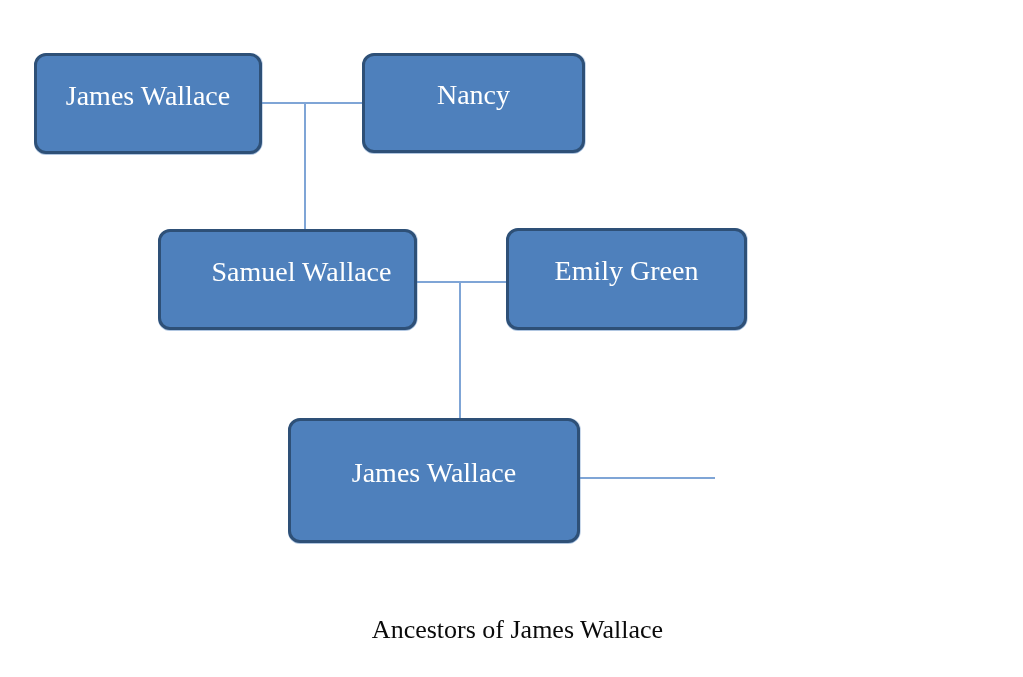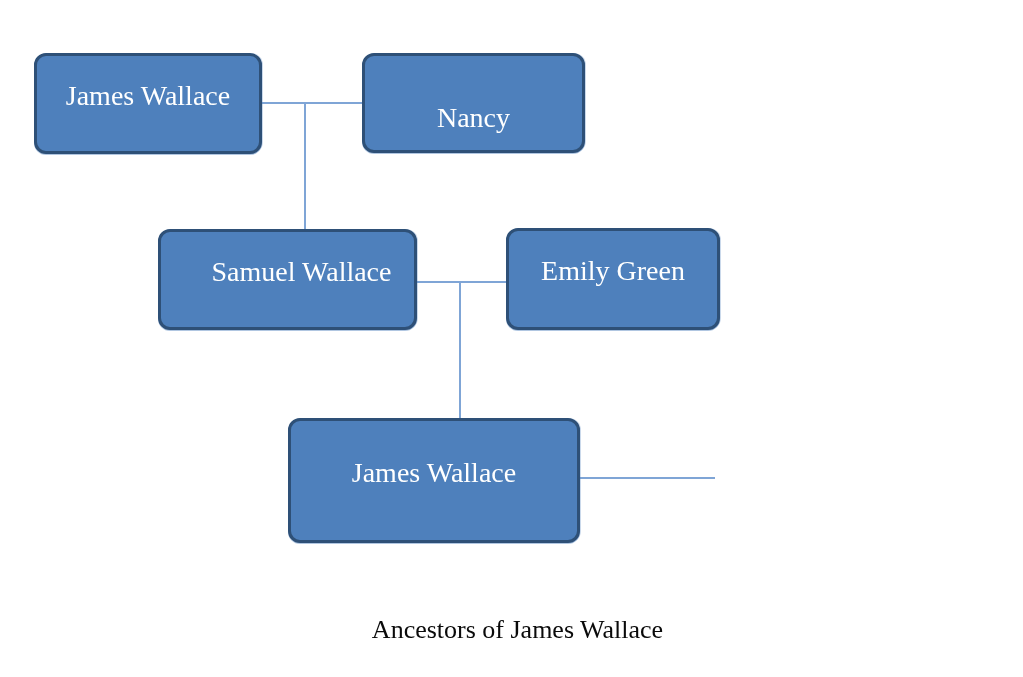--- a/index.html
+++ b/index.html
@@ -37,23 +37,23 @@
     box-shadow: 0 1px 0 rgba(79,129,189,0.45), 1px 0 0 rgba(79,129,189,0.3);
     color: #ffffff;
     display: flex;
     align-items: center;
     justify-content: center;
     text-align: center;
     font-size: 28px;
     padding-bottom: 16px;
   }
   .b-james-sr   { left:  34px; top:  53px; width: 228px; height: 101px; }
-  .b-nancy      { left: 362px; top:  53px; width: 223px; height: 100px; align-items: flex-end; }
+  .b-nancy      { left: 362px; top:  53px; width: 223px; height: 100px; }
   .b-samuel     { left: 158px; top: 229px; width: 259px; height: 101px; padding-left: 28px; }
-  .b-emily      { left: 506px; top: 228px; width: 214px; height: 102px; }
+  .b-emily      { left: 506px; top: 228px; width: 241px; height: 102px; }
   .b-james      { left: 288px; top: 418px; width: 292px; height: 125px; }
   .b-anna       { left: 715px; top: 418px; width: 283px; height: 125px; }
   .person-label {
     display: inline-block;
     white-space: nowrap;
   }
   .caption {
     position: absolute;
     left: 12px;
     right: 0;

